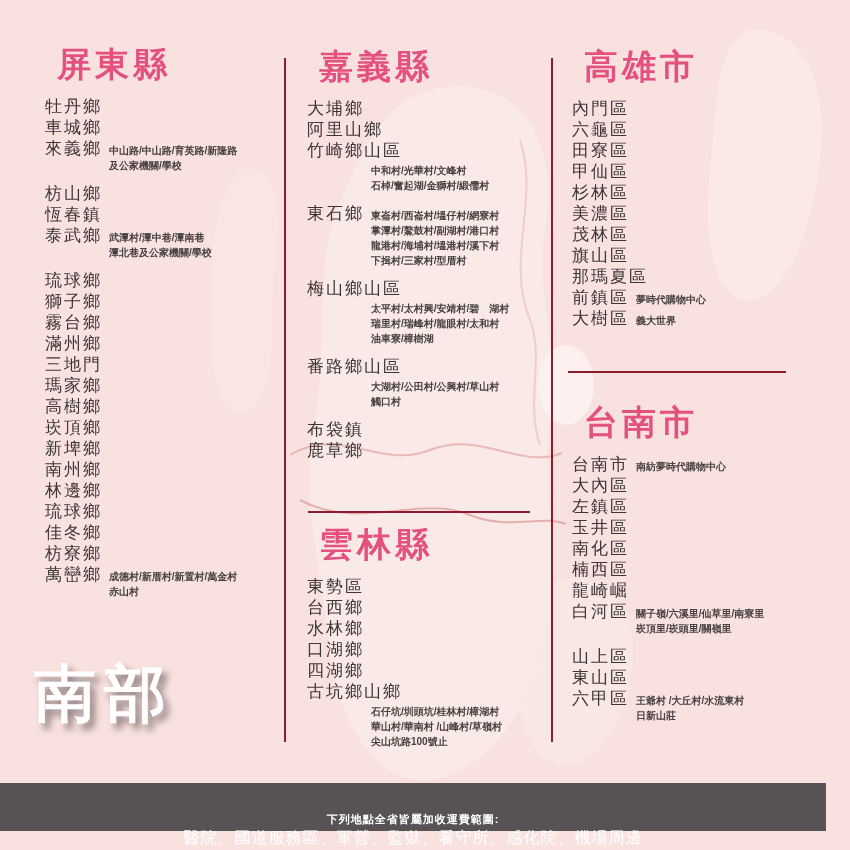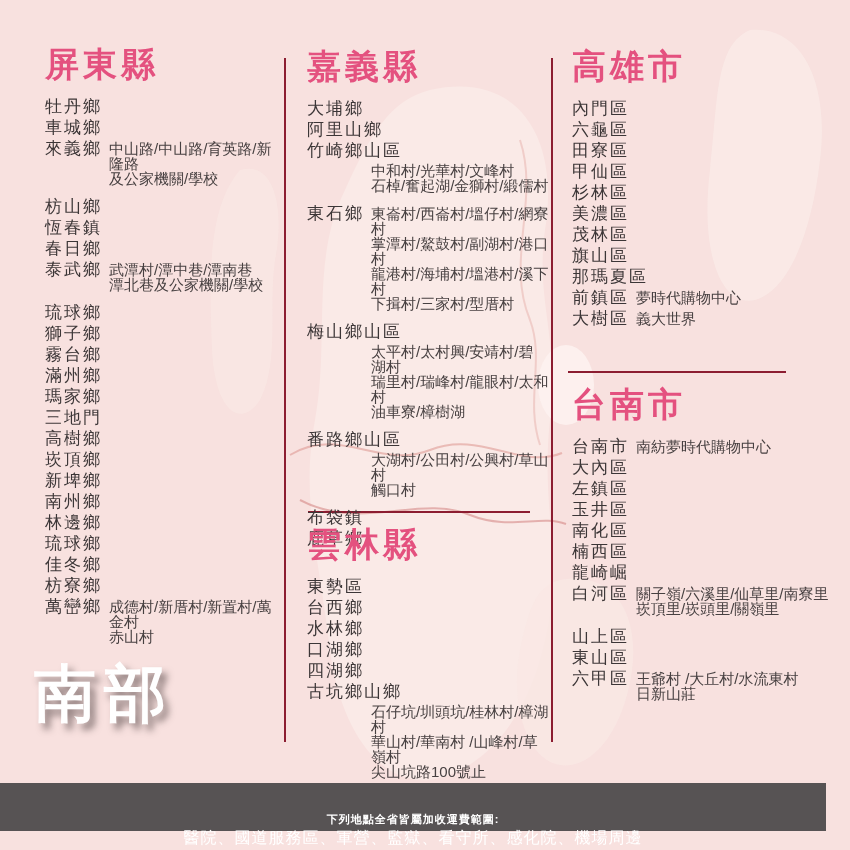--- a/index.html
+++ b/index.html
@@ -14,42 +14,42 @@
   }
   html,body{margin:0;padding:0;}
   body{font-family:"Liberation Sans","DejaVu Sans",sans-serif;background:#fff;}
   .canvas{
     position:relative;width:850px;height:850px;overflow:hidden;
     background:var(--background);
   }
   .bg-map{position:absolute;left:0;top:0;width:850px;height:850px;z-index:0;}
   .col-section{position:absolute;z-index:2;}
   .sec-title{
-    margin:0 0 12px 0;
+    margin:0 0 12px 12px;
     font-size:34px;line-height:40px;font-weight:bold;
     letter-spacing:4px;color:var(--accent-pink);
   }
   .item{margin:0;}
   .item.gap{margin-top:10px;}
   .item-line{display:flex;align-items:baseline;}
   .item-name{
     font-size:17px;line-height:21px;letter-spacing:2px;
     color:var(--text-dark);font-weight:500;white-space:nowrap;
   }
   .item-note{
-    font-size:15px;line-height:15px;font-weight:normal;
+    font-size:10px;line-height:15px;font-weight:bold;
     color:var(--note-gray);
   }
   .item-note.side{margin-left:7px;}
   .item-note.below{margin-left:64px;margin-top:2px;margin-bottom:3px;}
   #section-pingtung{left:45px;top:44px;width:240px;}
   #section-chiayi{left:307px;top:46px;width:244px;}
   #section-yunlin{left:307px;top:524px;width:244px;}
   #section-kaohsiung{left:572px;top:46px;width:262px;}
-  #section-tainan{left:572px;top:384px;width:272px;}
+  #section-tainan{left:572px;top:402px;width:272px;}
   .v-divider{
     position:absolute;width:2px;background:var(--divider-maroon);z-index:1;
     top:58px;height:684px;
   }
   #v-divider-1{left:284px;}
   #v-divider-2{left:551px;}
   .h-divider{position:absolute;height:2px;background:var(--divider-maroon);z-index:1;}
   #h-divider-chiayi{left:308px;top:511px;width:222px;}
   #h-divider-kaohsiung{left:568px;top:371px;width:218px;}
   .region-label{
@@ -121,25 +121,20 @@
             <span class="item-name">枋山鄉</span>
           </div>
         </div>
         <div class="item">
           <div class="item-line">
             <span class="item-name">恆春鎮</span>
           </div>
         </div>
         <div class="item">
           <div class="item-line">
-            <span class="item-name">春日鄉</span>
-          </div>
-        </div>
-        <div class="item">
-          <div class="item-line">
             <span class="item-name">泰武鄉</span>
             <div class="item-note side">武潭村/潭中巷/潭南巷<br>潭北巷及公家機關/學校</div>
           </div>
         </div>
         <div class="item gap">
           <div class="item-line">
             <span class="item-name">琉球鄉</span>
           </div>
         </div>
         <div class="item">
@@ -152,26 +147,26 @@
             <span class="item-name">霧台鄉</span>
           </div>
         </div>
         <div class="item">
           <div class="item-line">
             <span class="item-name">滿州鄉</span>
           </div>
         </div>
         <div class="item">
           <div class="item-line">
+            <span class="item-name">三地門</span>
+          </div>
+        </div>
+        <div class="item">
+          <div class="item-line">
             <span class="item-name">瑪家鄉</span>
-          </div>
-        </div>
-        <div class="item">
-          <div class="item-line">
-            <span class="item-name">三地門</span>
           </div>
         </div>
         <div class="item">
           <div class="item-line">
             <span class="item-name">高樹鄉</span>
           </div>
         </div>
         <div class="item">
           <div class="item-line">
             <span class="item-name">崁頂鄉</span>

